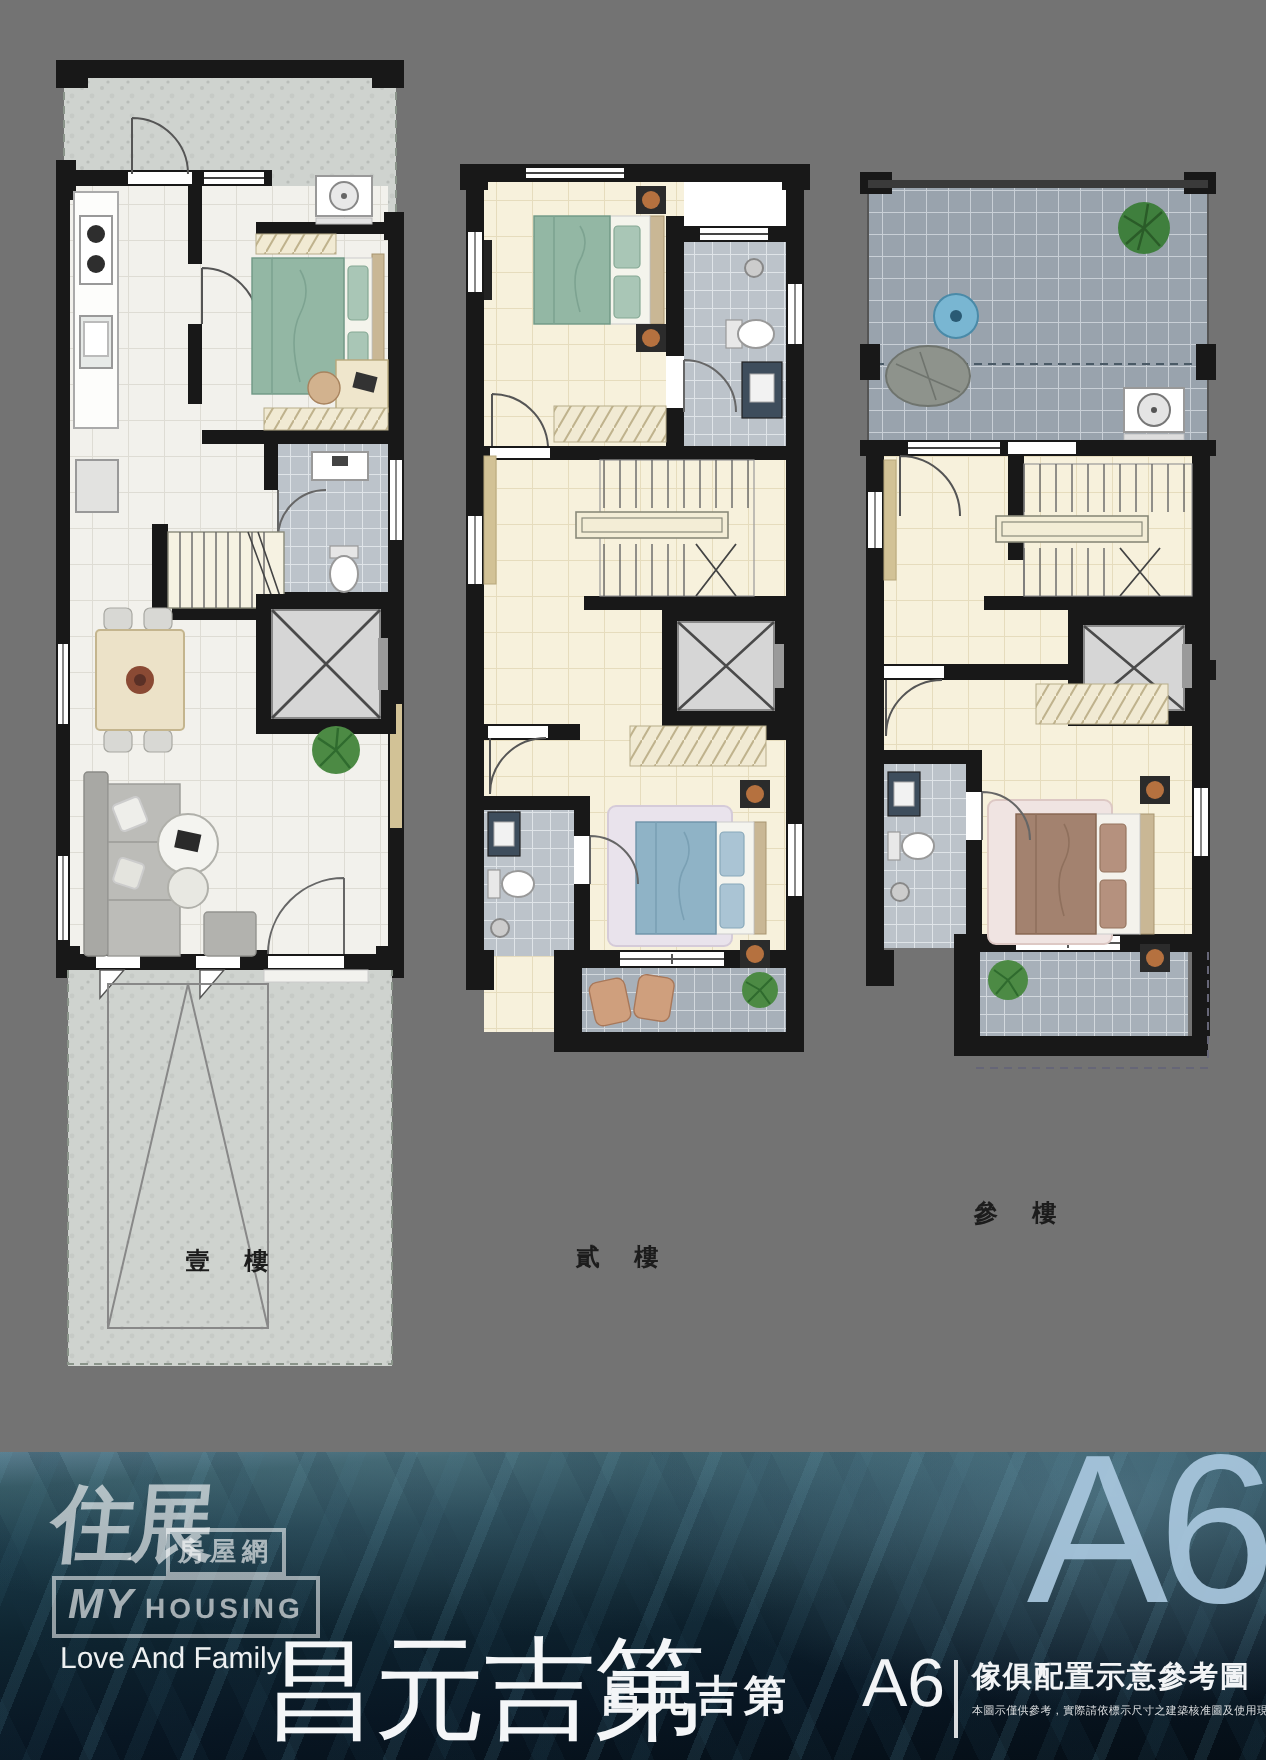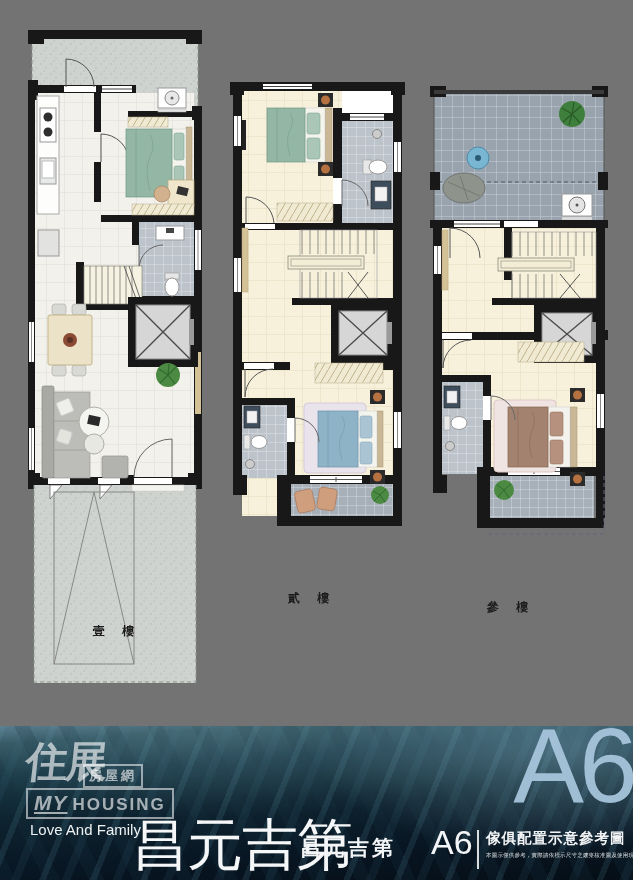--- a/index.html
+++ b/index.html
@@ -18,22 +18,22 @@
       repeating-linear-gradient(64deg, rgba(20,45,60,.25) 0 14px, rgba(0,0,0,0) 14px 40px),
       linear-gradient(176deg,#56788a 0%,#30545f 9%,#1a3947 25%,#0e2430 47%,#081623 74%,#050e16 100%);}
   .footer > div{position:absolute;}
   .logo{left:24px;top:8px;width:170px;height:92px;color:rgba(255,255,255,.62);}
   .lg-callig{position:absolute;left:2px;top:0px;font-size:42px;font-weight:bold;
     font-family:"DejaVu Serif","Liberation Serif",serif;transform:skewX(-6deg);letter-spacing:-2px;}
   .lg-site{position:absolute;left:59px;top:30px;font-size:13px;font-weight:bold;letter-spacing:3px;
     border:2px solid rgba(255,255,255,.55);padding:1px 4px;}
   .lg-my{position:absolute;left:2px;top:54px;border:2px solid rgba(255,255,255,.55);
     padding:1px 6px 2px 6px;white-space:nowrap;}
-  .lg-my .my{font-size:21px;font-weight:bold;font-style:italic;letter-spacing:1px;text-decoration:underline;}
-  .lg-my .housing{font-size:17px;font-weight:bold;letter-spacing:2px;margin-left:5px;}
+  .lg-my .my{font-size:21px;font-weight:bold;font-style:italic;letter-spacing:1px;}
+  .lg-my .housing{font-size:14px;font-weight:bold;letter-spacing:2px;margin-left:5px;}
   .watermark{left:158px;top:54px;font-size:37px;font-weight:500;color:rgba(255,255,255,.46);
     letter-spacing:0px;white-space:nowrap;}
   .big-a6{right:0px;top:-6px;font-size:106px;line-height:.86;color:rgba(169,200,222,.92);
     letter-spacing:-5px;font-weight:normal;}
   .dev{left:30px;top:94px;}
   .dev-cn{font-size:18px;font-weight:bold;color:#c9a55f;letter-spacing:2px;}
   .dev-en{font-size:15px;color:#eef1f2;margin-top:1px;letter-spacing:0px;}
   .proj{left:132px;top:82px;font-size:56px;font-weight:normal;color:#f4f6f8;
     font-family:"DejaVu Serif","Liberation Serif",serif;letter-spacing:-1px;}
   .case{left:300px;top:108px;font-size:21px;font-weight:bold;color:#f2f4f6;letter-spacing:3px;}
@@ -492,21 +492,21 @@
 
       <g>
         <circle cx="74" cy="406" r="10" fill="#4c8a44"></circle>
         <path d="M74 406l7 -6 M74 406l-7 -5 M74 406l5 8 M74 406l-6 7" stroke="#2f6b2e" stroke-width="1"></path>
         <path d="M174 392V448 M58 450H176" stroke="#667" stroke-width="1" stroke-dasharray="4 3" fill="none"></path>
       </g>
     </svg>
   </div>
 
   <span class="floor-label" style="left:117px;top:631px;">壹 樓</span>
-  <span class="floor-label" style="left:312px;top:598px;text-align:right;">貳 樓</span>
+  <span class="floor-label" style="left:312px;top:629px;text-align:right;">貳 樓</span>
   <span class="floor-label" style="left:511px;top:607px;">參 樓</span>
 
   <div class="footer">
     <div class="logo">
       <span class="lg-callig">住展</span>
       <span class="lg-site">房屋網</span>
       <div class="lg-my">
         <span class="my">MY</span><span class="housing">HOUSING</span>
       </div>
     </div>

